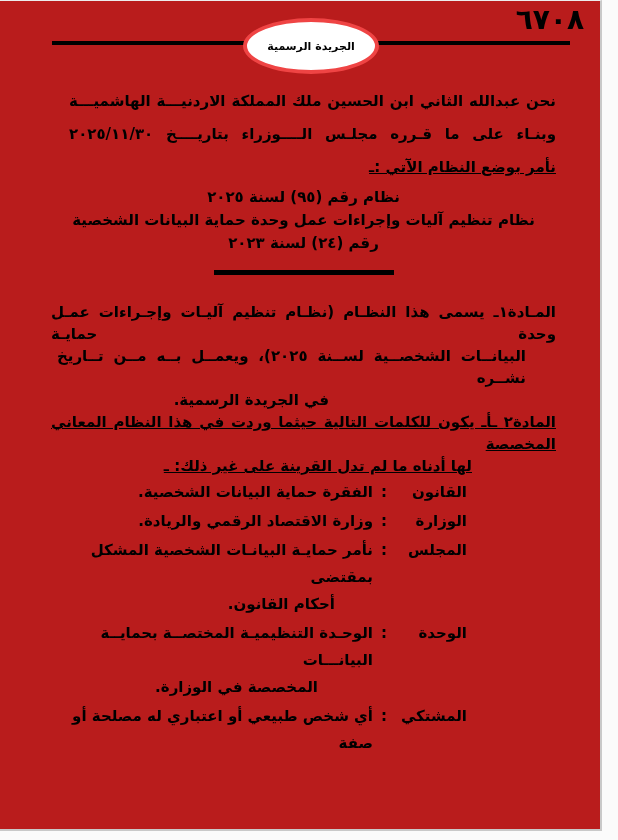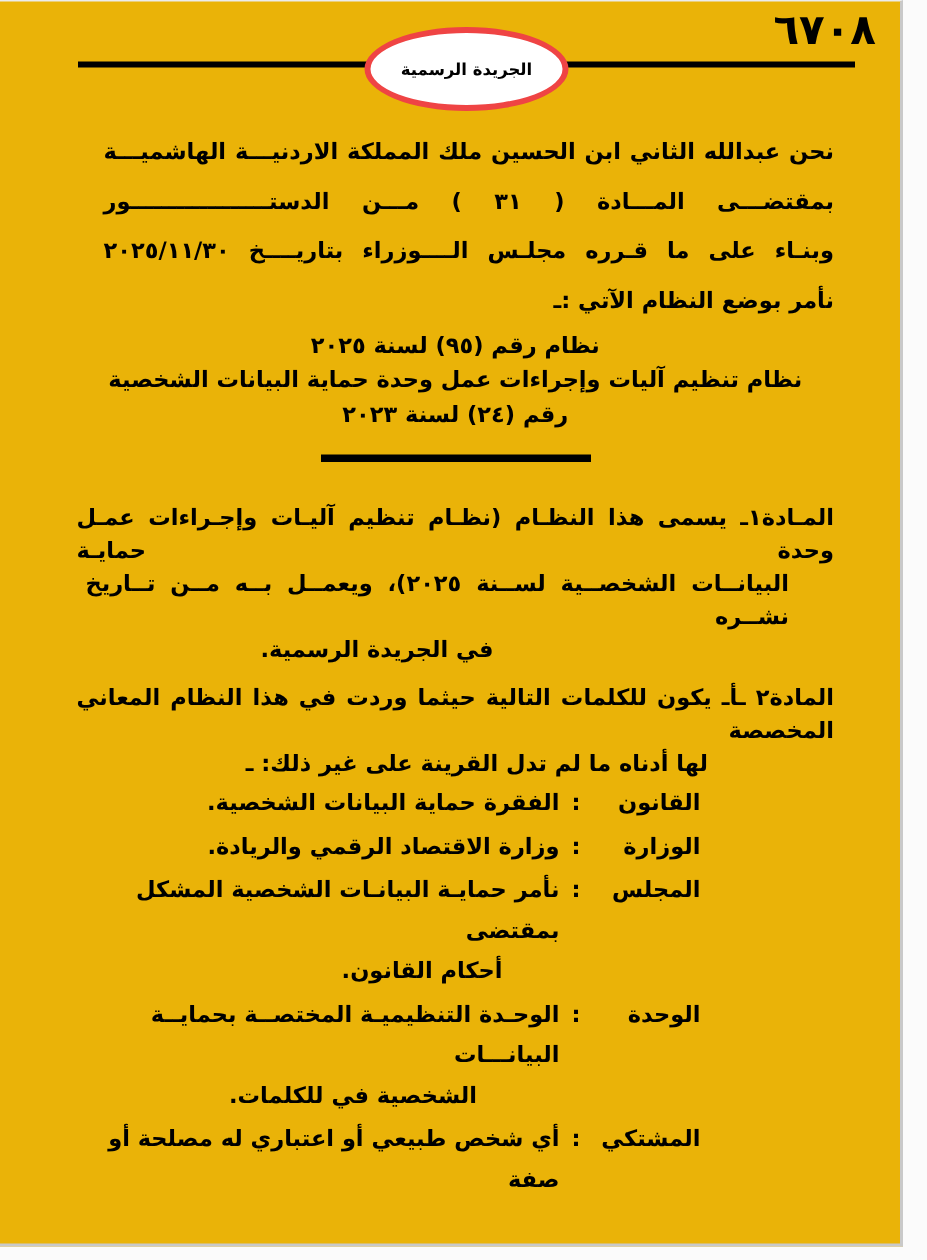--- a/index.html
+++ b/index.html
@@ -1,50 +1,50 @@
 <!DOCTYPE html>
 <html lang="ar"><head>
 <meta charset="utf-8">
 <style>
   html,body{margin:0;padding:0;}
   body{
     width:618px;height:840px;overflow:hidden;background:#fbfbfb;
     font-family:"DejaVu Sans",sans-serif;
   }
   .page{
-    position:relative;width:600px;height:828px;background:#eab308;color:#000;
+    position:relative;width:600px;height:828px;background:#b91c1c;color:#000;
     border-top:1px solid #ececec;border-right:2px solid #c9c9c9;border-bottom:2px solid #c9c9c9;
     font-weight:bold;
   }
   .page-number{
     position:absolute;top:2px;right:16px;font-size:28px;letter-spacing:1px;
     direction:rtl;
   }
   .header-rule{
     position:absolute;top:40px;left:52px;width:518px;height:4px;background:#000;
   }
   .seal{
     position:absolute;top:17px;left:243px;width:128px;height:48px;
     border:4px solid #ef4444;border-radius:50%;background:#fff;z-index:2;
     display:flex;align-items:center;justify-content:center;
     font-size:11px;direction:rtl;
   }
   .content{
     position:absolute;top:84px;right:44px;width:505px;direction:rtl;font-size:15px;
   }
   .jl{text-align:justify;text-align-last:justify;}
-  .rl{text-align:center;text-align-last:right;}
+  .rl{text-align:center;text-align-last:right;text-decoration:underline;}
   .preamble{line-height:33px;padding-left:18px;}
   .titleblock{margin-top:2px;text-align:center;line-height:23px;}
   .title-divider{width:180px;height:5px;background:#000;margin:15px auto 0 auto;}
   .art{line-height:22px;}
   .art1{margin-top:26px;}
   .art1 .l2{margin-right:30px;margin-left:6px;}
   .art1 .l3{text-align:right;margin-right:227px;}
-  .art2{margin-top:10px;}
+  .art2{margin-top:0;text-decoration:underline;}
   .art2 .l2{text-align:right;margin-right:84px;}
   .defs{margin-top:2px;margin-right:89px;line-height:27px;}
   .def-row{display:flex;margin-bottom:2px;}
   .def-term{flex:none;width:58px;}
   .def-colon{flex:none;margin:0 22px 0 8px;}
   .def-text{flex:1;text-align:right;}
   .ind38{margin-right:38px;}
   .ind55{margin-right:55px;}
 </style>
 </head>
@@ -55,21 +55,20 @@
   <div class="page-number">٦٧٠٨</div>
   <div class="header-rule"></div>
   <div class="seal">
     <span>الجريدة الرسمية</span>
   </div>
 
   <div class="content">
 
     <div class="preamble">
       <div class="jl">نحن عبدالله الثاني ابن الحسين ملك المملكة الاردنيـــة الهاشميـــة</div>
-      <div class="jl">بمقتضـــى المـــادة ( ٣١ ) مـــن الدستــــــــــــــــــور</div>
       <div class="jl">وبنـاء على ما قـرره مجلـس الــــوزراء بتاريــــخ ٢٠٢٥/١١/٣٠</div>
       <div class="rl">نأمر بوضع النظام الآتي :ـ</div>
     </div>
 
     <div class="titleblock">
       <div>نظام رقم (٩٥) لسنة ٢٠٢٥</div>
       <div>نظام تنظيم آليات وإجراءات عمل وحدة حماية البيانات الشخصية</div>
       <div>رقم (٢٤) لسنة ٢٠٢٣</div>
     </div>
 
@@ -111,21 +110,21 @@
           <div>نأمر حمايـة البيانـات الشخصية المشكل بمقتضى</div>
           <div class="ind38">أحكام القانون.</div>
         </div>
       </div>
 
       <div class="def-row">
         <div class="def-term">الوحدة</div>
         <div class="def-colon">:</div>
         <div class="def-text">
           <div>الوحـدة التنظيميـة المختصــة بحمايــة البيانـــات</div>
-          <div class="ind55">الشخصية في للكلمات.</div>
+          <div class="ind55">المخصصة في الوزارة.</div>
         </div>
       </div>
 
       <div class="def-row">
         <div class="def-term">المشتكي</div>
         <div class="def-colon">:</div>
         <div class="def-text">
           <div>أي شخص طبيعي أو اعتباري له مصلحة أو صفة</div>
 
         </div>

